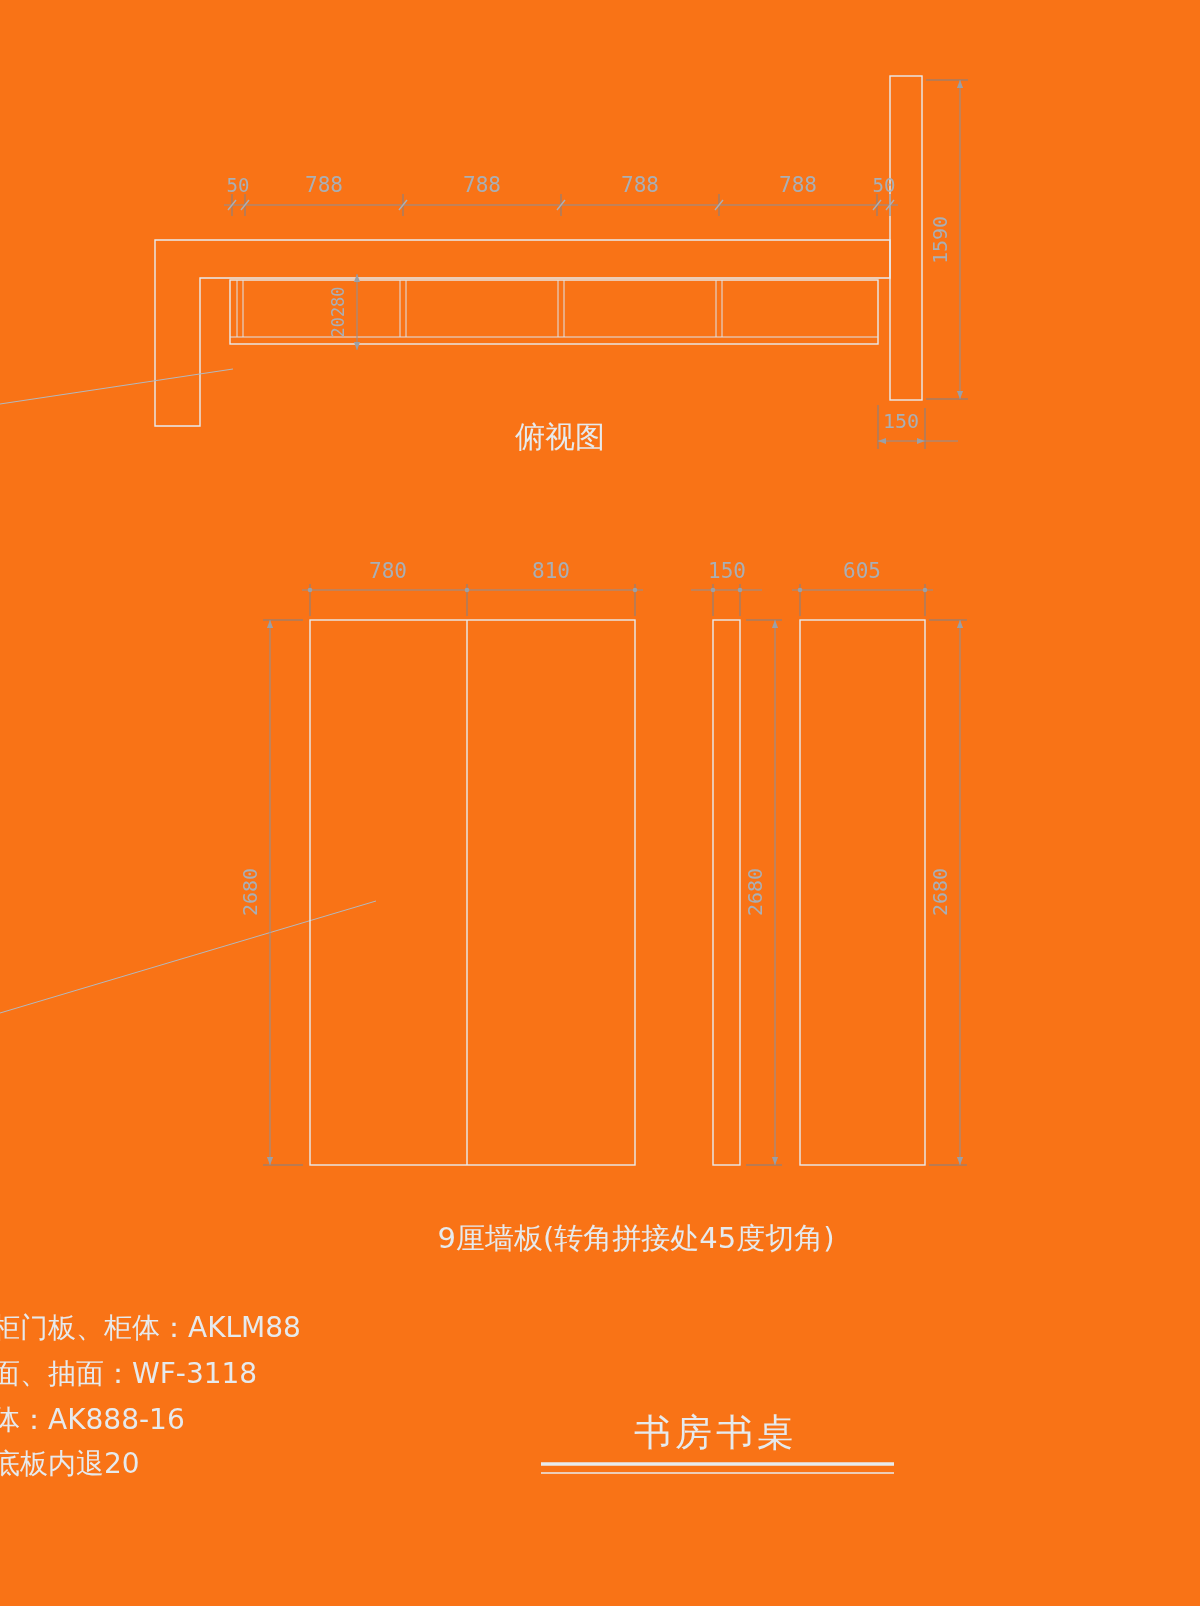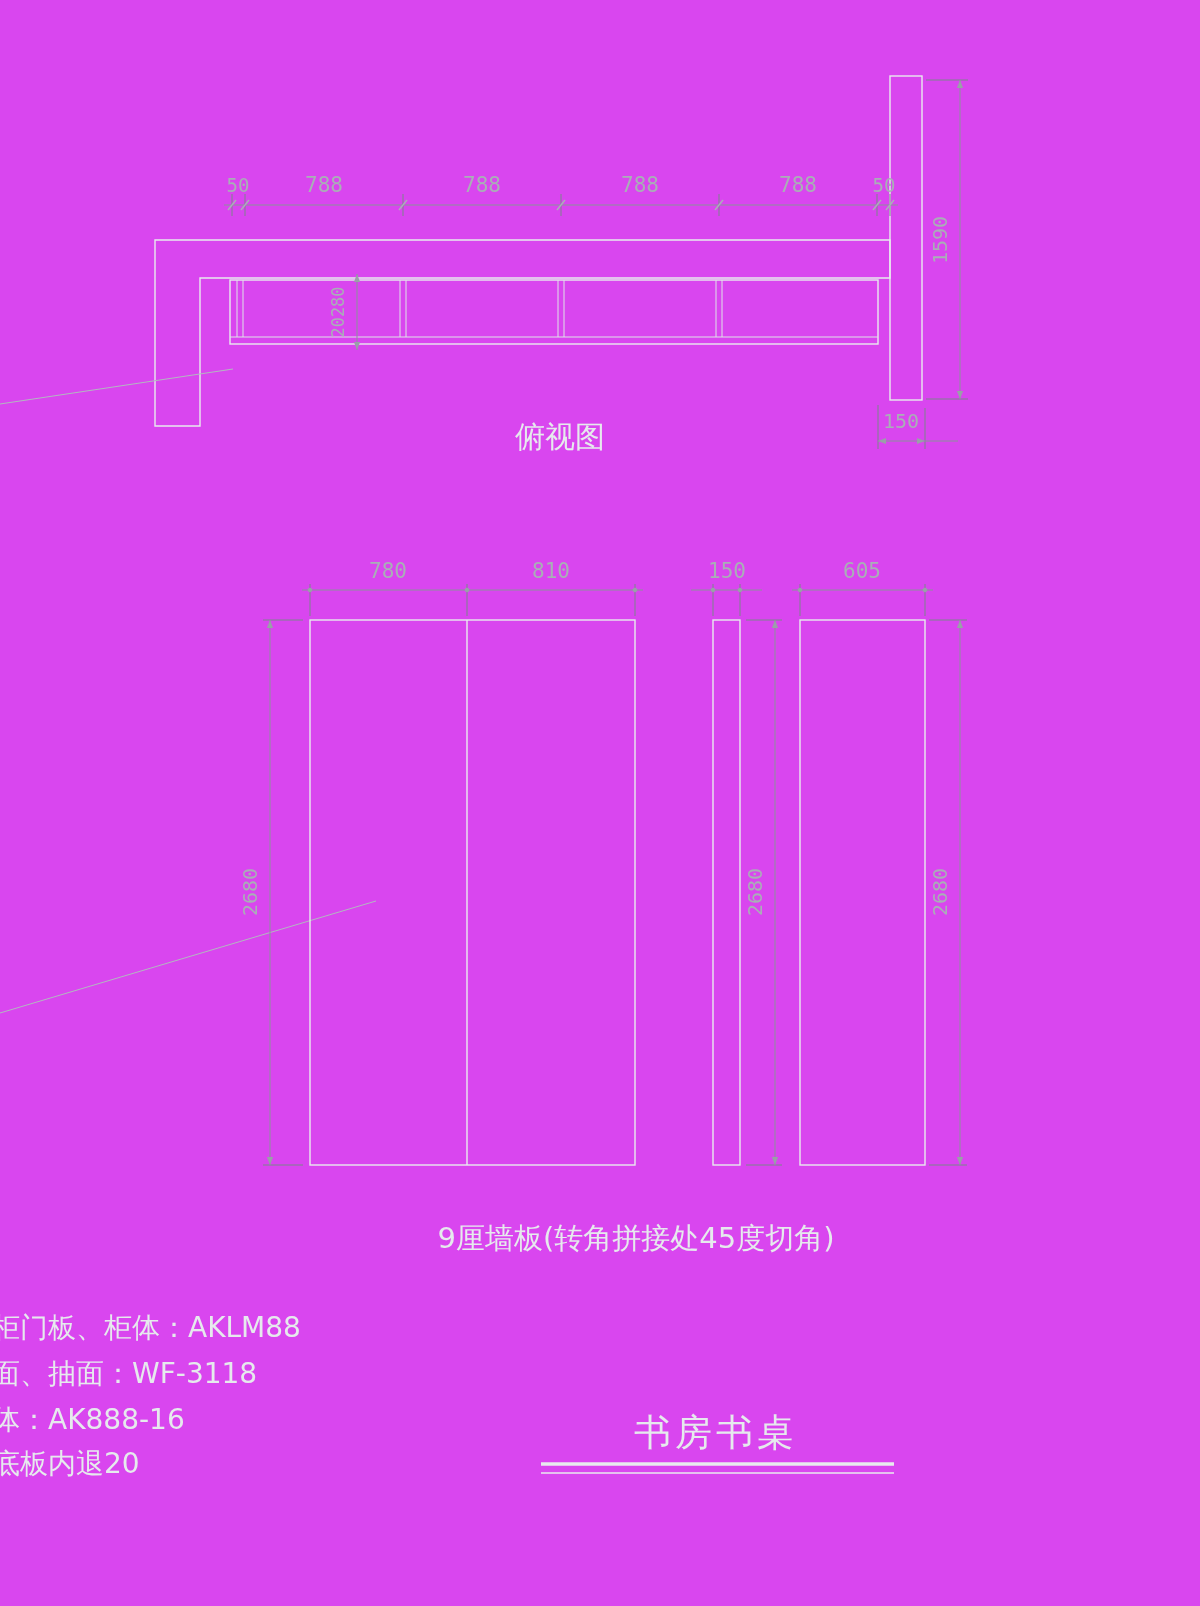--- a/index.html
+++ b/index.html
@@ -4,21 +4,21 @@
 <style>
   html, body {
     margin: 0;
     padding: 0;
     background: #1e2732;
   }
   .canvas {
     position: relative;
     width: 1200px;
     height: 1606px;
-    background: #d946ef;
+    background: #f97316;
     overflow: hidden;
     font-family: "DejaVu Sans", sans-serif;
   }
   svg { display: block; }
   text {
     font-family: "DejaVu Sans Mono", monospace;
     fill: #a9afb6;
   }
   text.cn {
     font-family: "DejaVu Sans", sans-serif;

